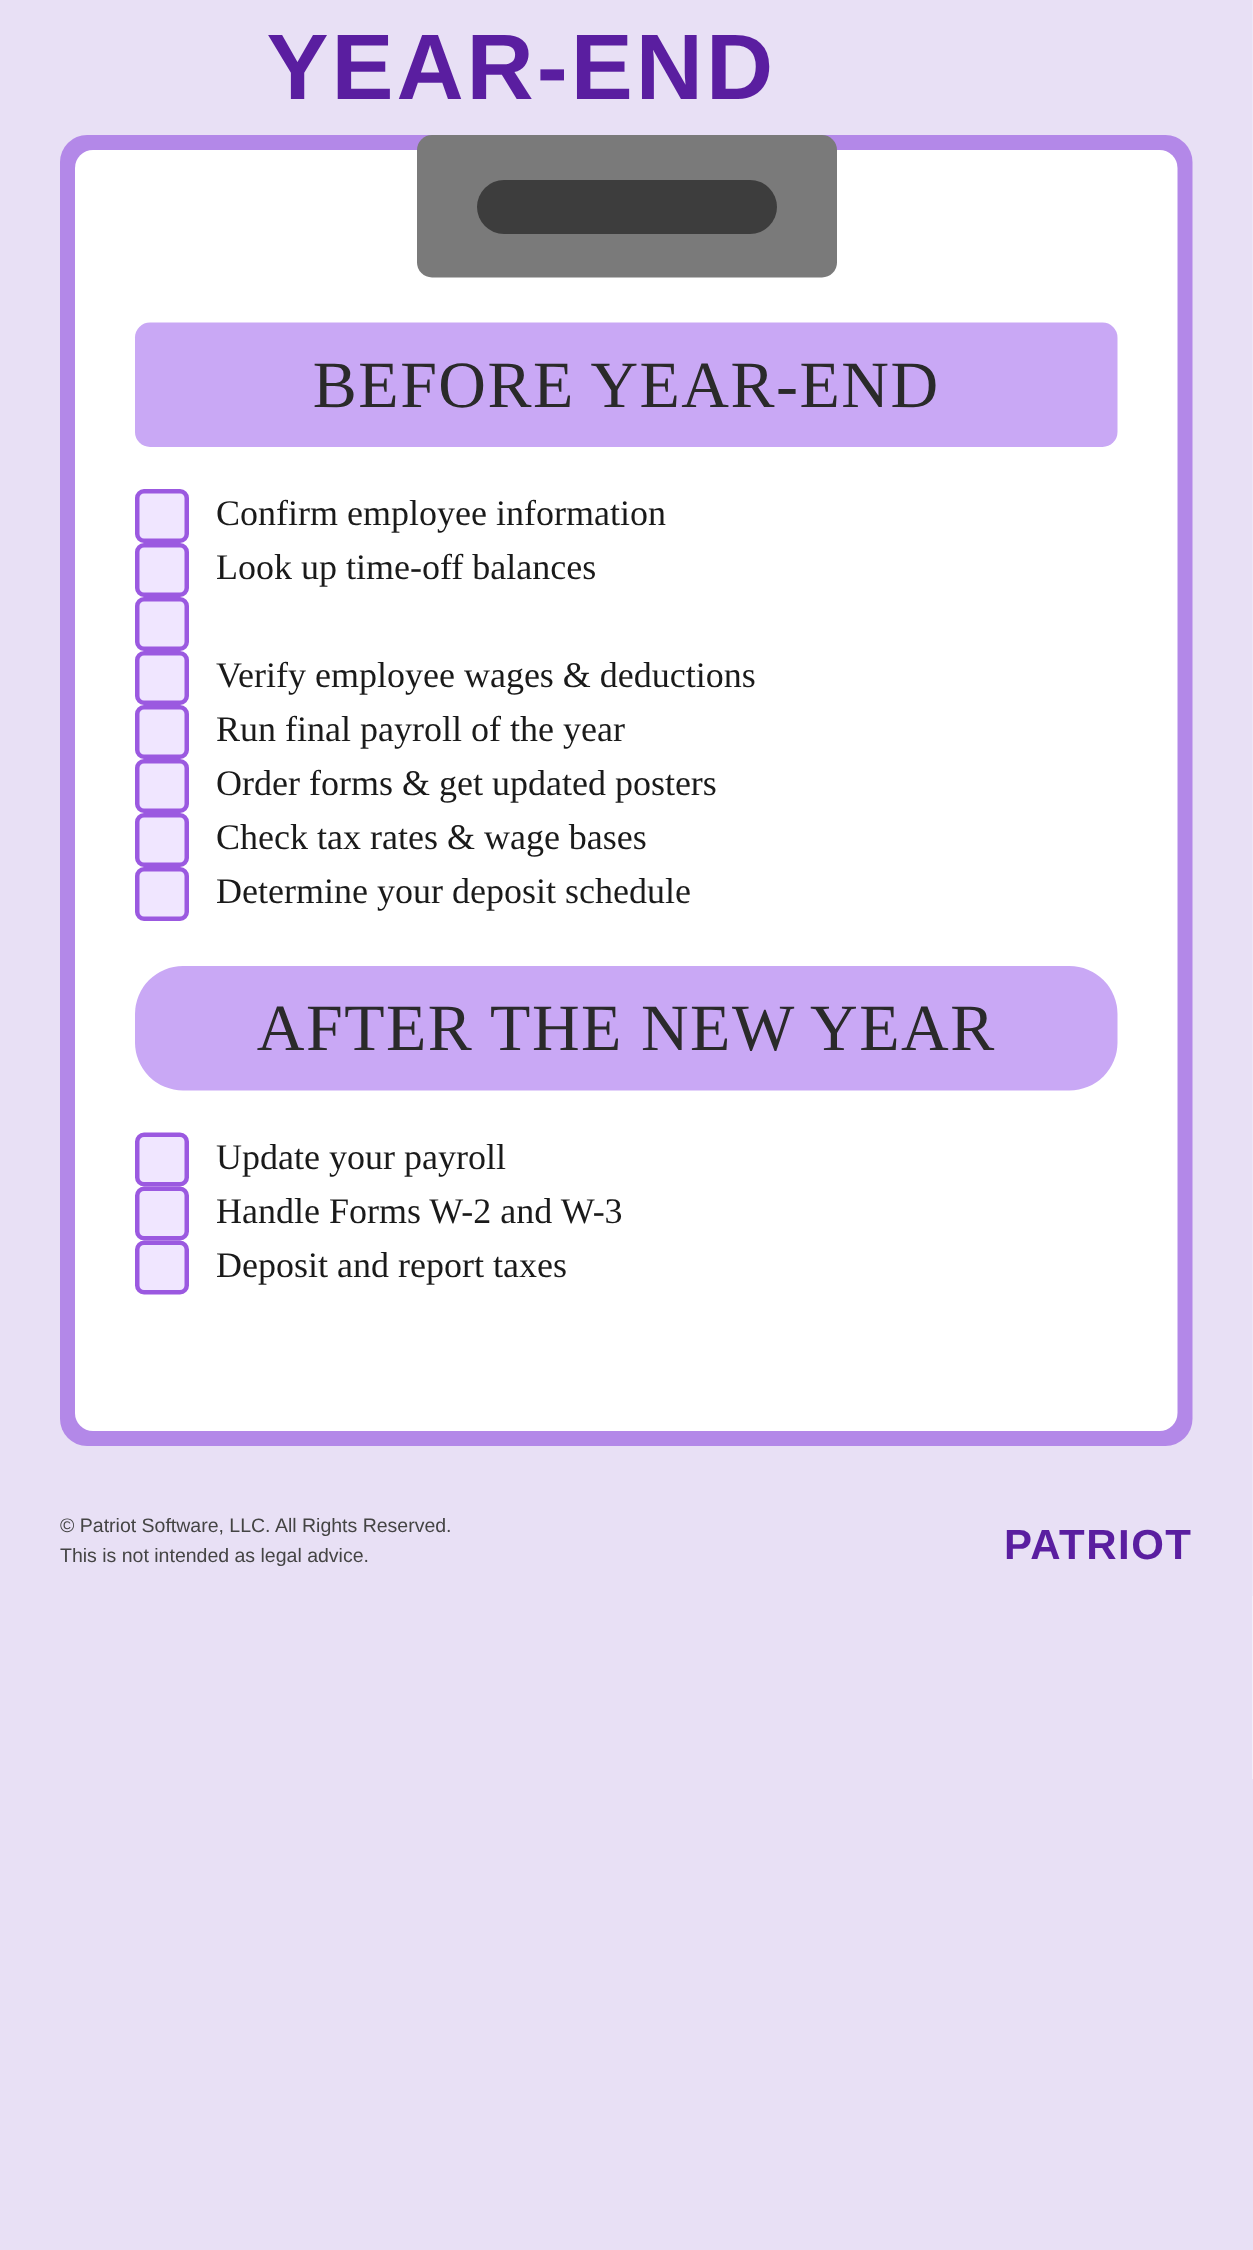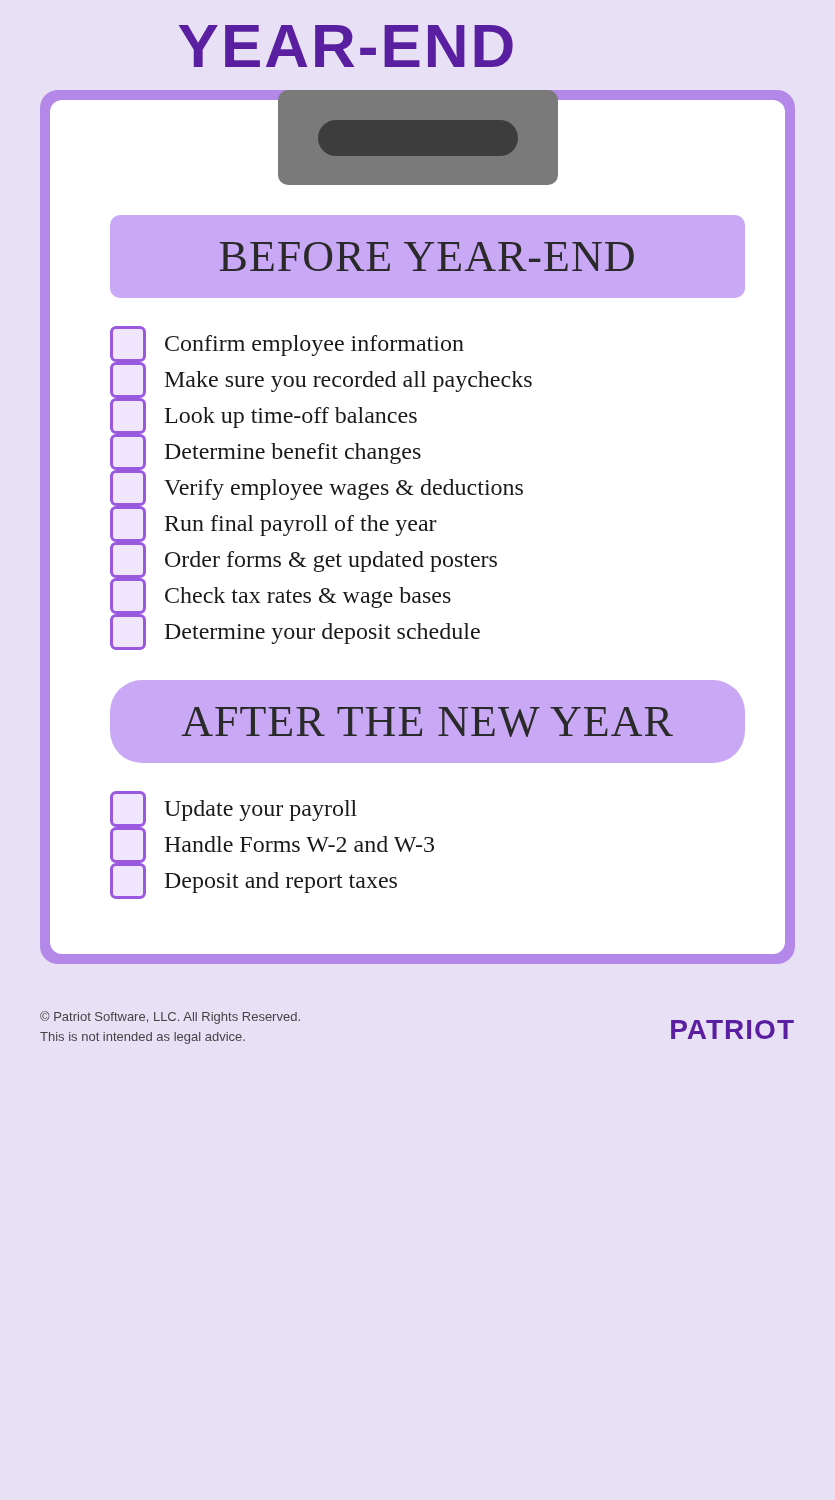--- a/index.html
+++ b/index.html
@@ -30,21 +30,21 @@
       background-color: #b388e8;
       border-radius: 18px;
       z-index: 2;
       padding: 10px;
     }
 
     .clipboard-inner {
       background-color: #ffffff;
       border-radius: 12px;
       height: 100%;
-      padding: 115px 40px 30px 60px;
+      padding: 115px 40px 30px 40px;
       position: relative;
     }
 
     
     .section-header {
       background-color: #c9a8f5;
       border-radius: 10px;
       padding: 16px 20px;
       margin-bottom: 28px;
       text-align: center;
@@ -195,29 +195,24 @@
         <span class="section-header-text">BEFORE YEAR-END</span>
       </div>
 
       <div class="checklist-items">
         <div class="checklist-item">
           <div class="checkbox"></div>
           <span class="checklist-label">Confirm employee information</span>
         </div>
         <div class="checklist-item">
           <div class="checkbox"></div>
-          <span class="checklist-label">Make sure you recorded all paychecks</span>
-        </div>
-        <div class="checklist-item">
-          <div class="checkbox"></div>
           <span class="checklist-label">Look up time-off balances</span>
         </div>
         <div class="checklist-item">
           <div class="checkbox"></div>
-          <span class="checklist-label">Determine benefit changes</span>
         </div>
         <div class="checklist-item">
           <div class="checkbox"></div>
           <span class="checklist-label">Verify employee wages &amp; deductions</span>
         </div>
         <div class="checklist-item">
           <div class="checkbox"></div>
           <span class="checklist-label">Run final payroll of the year</span>
         </div>
         <div class="checklist-item">

